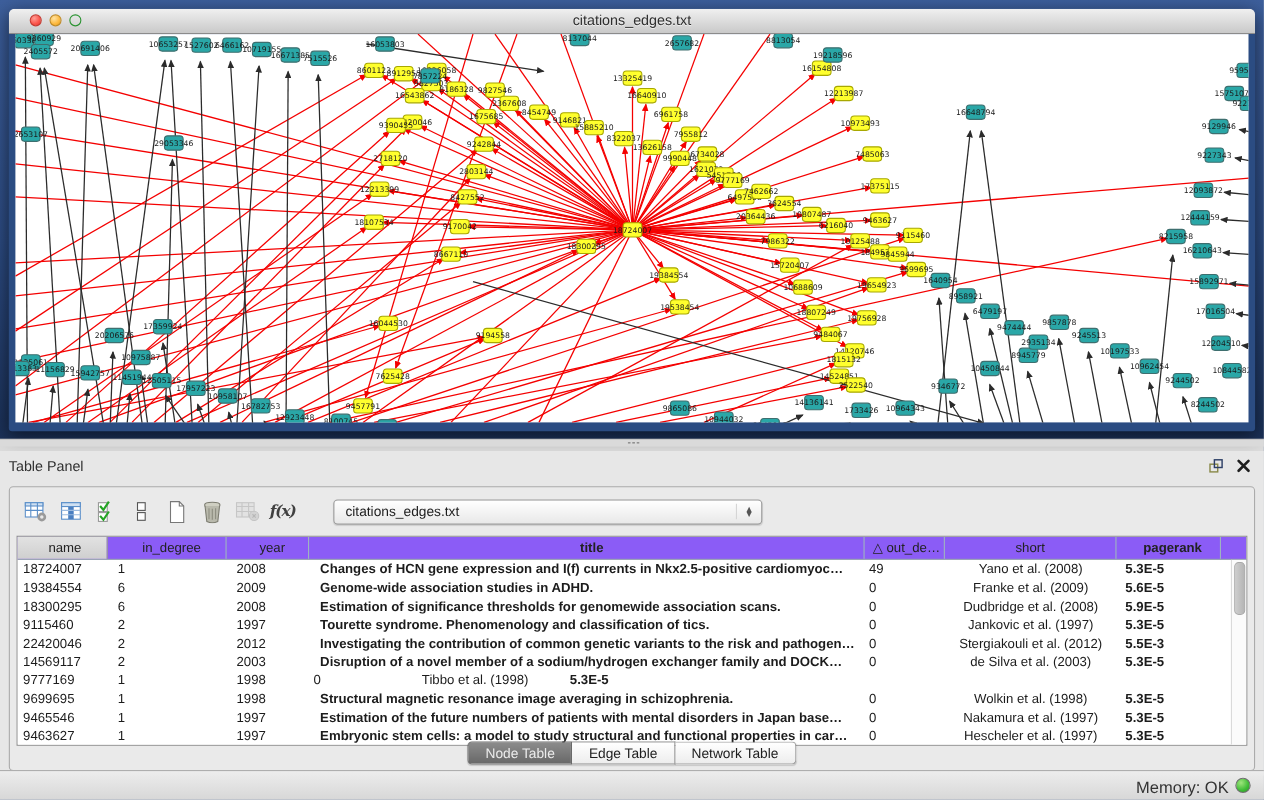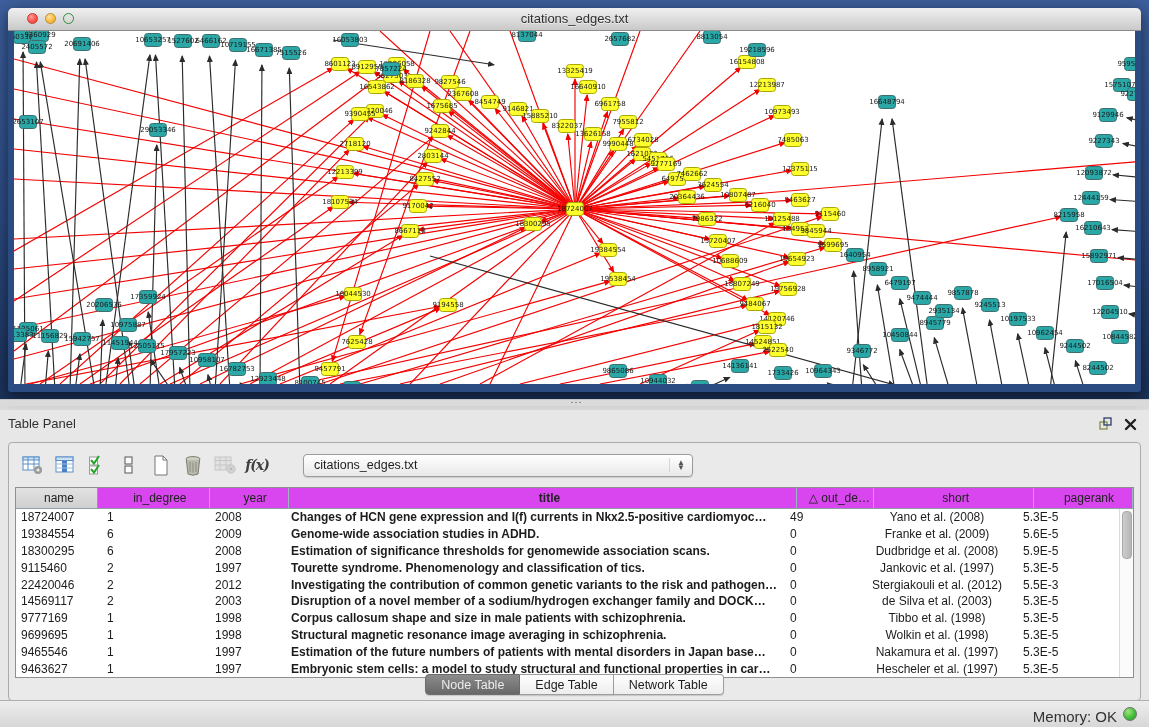--- a/index.html
+++ b/index.html
@@ -42,33 +42,33 @@
       font-size:14px;color:#404040;letter-spacing:-1px;}
   .chooser{margin-left:26px;width:390px;height:23px;box-sizing:border-box;
            border:1px solid #9b9b9b;border-radius:4px;
            background:linear-gradient(180deg,#ffffff,#e8e8e8);
            display:flex;align-items:center;box-shadow:0 1px 1px rgba(0,0,0,.12);}
   .chooser .val{flex:1;padding-left:10px;font-size:12.5px;color:#1d1d1d;}
   .chooser .step{width:22px;display:flex;flex-direction:column;align-items:center;line-height:5px;
                  color:#555;font-size:8px;border-left:1px solid #d5d5d5;padding:2px 0;}
   .tablewrap{position:absolute;left:6px;right:6px;top:44px;height:189px;
              background:#fff;border:1px solid #8f8f8f;overflow:hidden;}
-  .thead{display:flex;height:20px;background:#d946ef;border-bottom:1px solid #8f9fa8;justify-content:space-between;}
+  .thead{display:flex;height:20px;background:#8b5cf6;border-bottom:1px solid #8f9fa8;}
   .th{box-sizing:border-box;font-size:12px;color:#222;text-align:center;line-height:20px;
       border-right:1px solid #9eb4c0;white-space:nowrap;overflow:hidden;}
   .th.sel{background:linear-gradient(#e2e2e2,#cfcfcf);border-right:1px solid #9a9a9a;}
   .trow{display:flex;height:16.8px;align-items:center;background:#fff;}
   .td{box-sizing:border-box;font-size:12px;color:#1c1c1c;white-space:nowrap;overflow:hidden;}
   .c0{width:82px;padding-left:5px;}
   .c1{width:108px;padding-left:9px;}
   .c2{width:75px;padding-left:9px;}
   .c3{width:505px;padding-left:10px;font-weight:bold;}
   .c4{width:73px;padding-left:4px;}
   .c5{width:156px;text-align:center;}
-  .c6{width:95px;padding-left:8px;}
+  .c6{width:95px;padding-left:8px;font-weight:bold;}
   .vscroll{position:absolute;right:0;top:21px;bottom:0;width:13px;
            background:#fbfbfb;border-left:1px solid #dadada;}
   .vthumb{position:absolute;top:2px;left:2px;width:8px;height:46px;border-radius:4px;
           background:linear-gradient(90deg,#cecece,#b5b5b5);border:1px solid #a9a9a9;}
   .tabsrow{position:absolute;left:0;right:0;bottom:5px;display:flex;justify-content:center;}
   .tabbtn{height:21px;box-sizing:border-box;padding:0 15px;font-size:12.5px;line-height:20px;
           background:linear-gradient(#ffffff,#ededed);border:1px solid #9e9e9e;border-left:none;
           color:#1d1d1d;box-shadow:0 1px 1px rgba(0,0,0,.15);}
   .tabbtn:first-child{border-left:1px solid #9e9e9e;border-radius:4px 0 0 4px;}
   .tabbtn:last-child{border-radius:0 4px 4px 0;}
@@ -694,21 +694,20 @@
             <div class="td c2">2003</div>
             <div class="td c3">Disruption of a novel member of a sodium/hydrogen exchanger family and DOCK…</div>
             <div class="td c4">0</div>
             <div class="td c5">de Silva et al. (2003)</div>
             <div class="td c6">5.3E-5</div>
           </div>
           <div class="trow">
             <div class="td c0">9777169</div>
             <div class="td c1">1</div>
             <div class="td c2">1998</div>
-            <div class="td c3">Corpus callosum shape and size in male patients with schizophrenia.</div>
             <div class="td c4">0</div>
             <div class="td c5">Tibbo et al. (1998)</div>
             <div class="td c6">5.3E-5</div>
           </div>
           <div class="trow">
             <div class="td c0">9699695</div>
             <div class="td c1">1</div>
             <div class="td c2">1998</div>
             <div class="td c3">Structural magnetic resonance image averaging in schizophrenia.</div>
             <div class="td c4">0</div>

